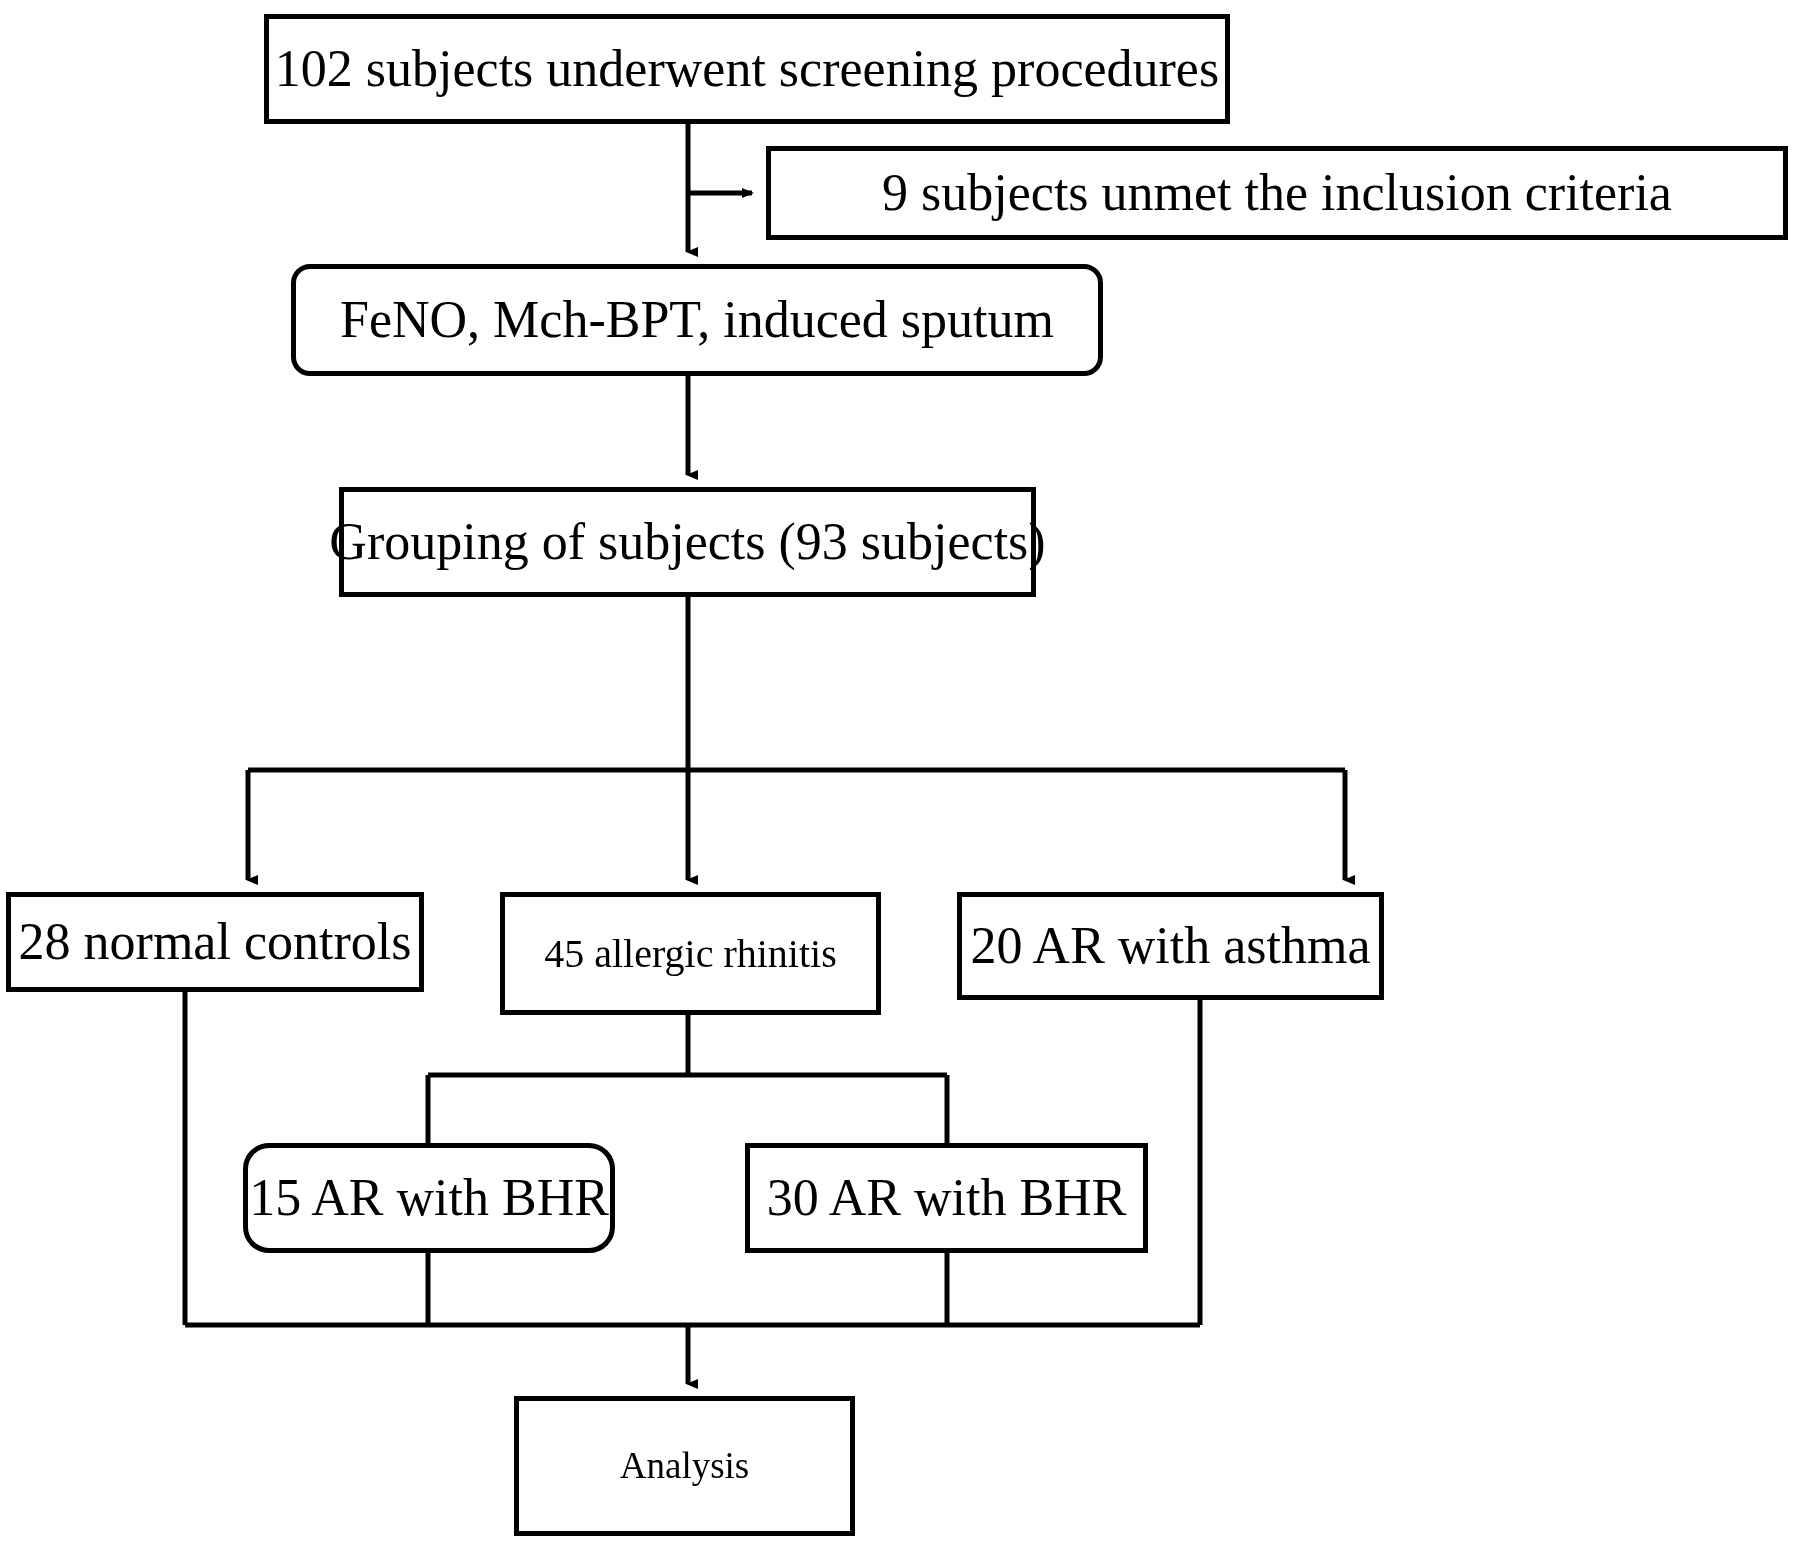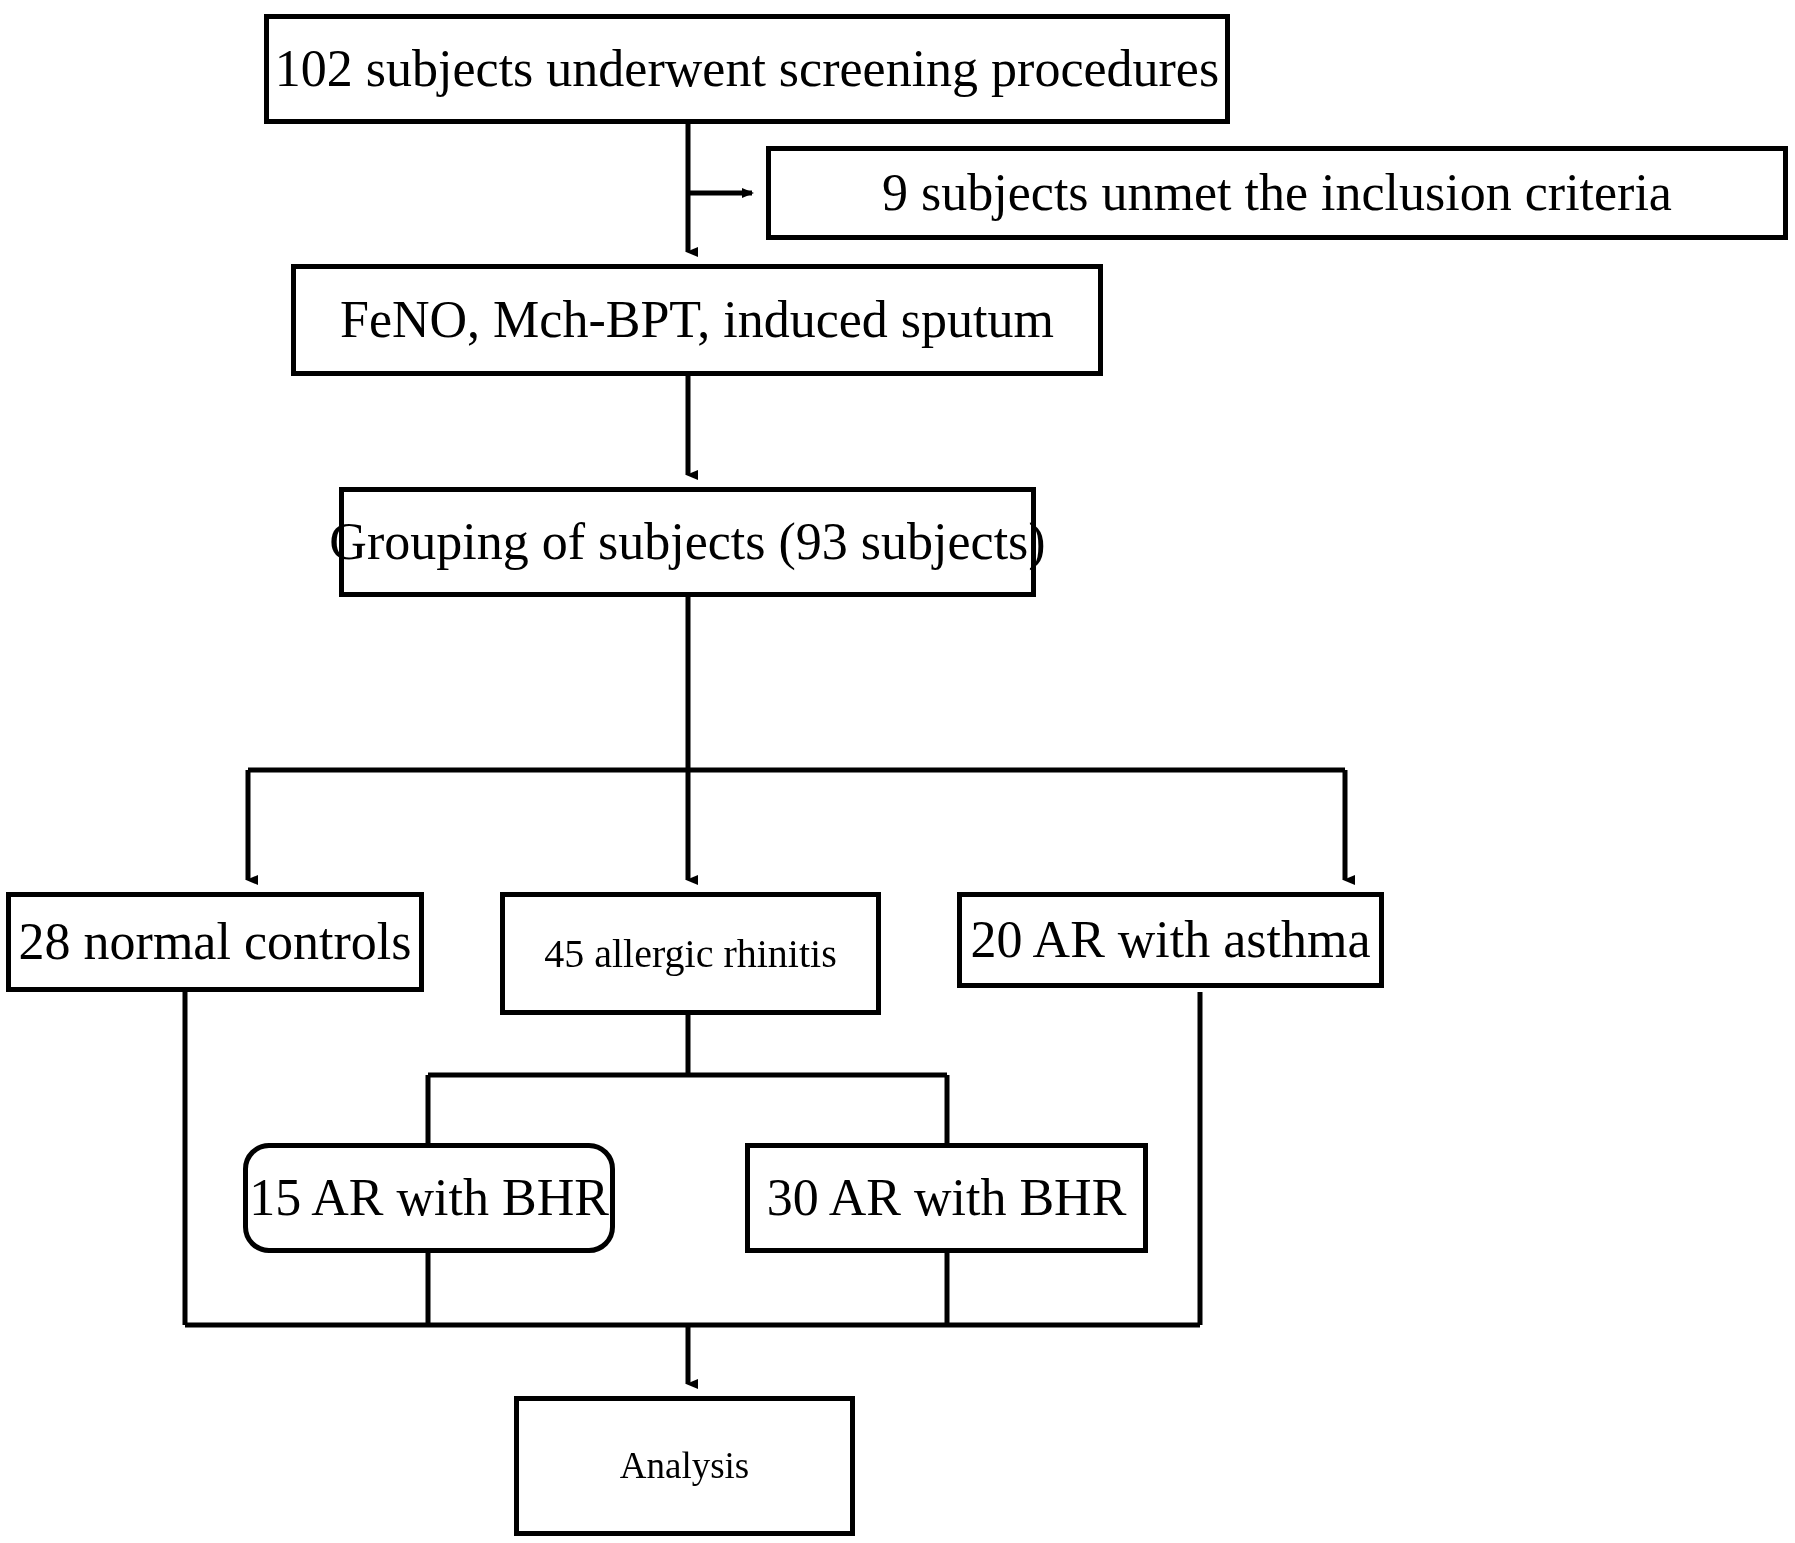--- a/index.html
+++ b/index.html
@@ -38,25 +38,25 @@
     z-index: 3;
   }
   .node .label {
     display: block;
     padding: 0 10px;
     white-space: nowrap;
   }
   
   #n-screening   { left: 248px;  top: 14px;   width: 966px;  height: 110px; font-size: 52px; margin-left: 16px; }
   #n-excluded    { left: 766px;  top: 146px;  width: 1022px; height: 94px;  font-size: 52px; text-align: center; }
-  #n-tests       { left: 291px;  top: 264px;  width: 812px;  height: 112px; font-size: 52px; }
+  #n-tests       { left: 291px;  top: 264px;  width: 812px;  height: 112px; font-size: 52px; border-radius: 19px; }
   #n-grouping    { left: 339px;  top: 487px;  width: 697px;  height: 110px; font-size: 52px; font-family: Liberation Serif, serif; }
   #n-controls    { left: 6px;    top: 892px;  width: 418px;  height: 100px; font-size: 52px; justify-content: center; }
   #n-rhinitis    { left: 500px;  top: 892px;  width: 381px;  height: 123px; font-size: 40px; }
-  #n-asthma      { left: 957px;  top: 892px;  width: 427px;  height: 96px; font-size: 52px; }
+  #n-asthma      { left: 957px;  top: 892px;  width: 427px;  height: 108px; font-size: 52px; }
   #n-bhr15       { left: 243px;  top: 1143px; width: 372px;  height: 110px; font-size: 52px; border-radius: 26px; }
   #n-bhr30       { left: 745px;  top: 1143px; width: 403px;  height: 110px; font-size: 52px; }
   #n-analysis    { left: 514px;  top: 1396px; width: 341px;  height: 140px; font-size: 37px; }
 </style>
 </head>
 <body>
 
 <div id="canvas">
 
   <svg id="svg-layer" viewBox="0 0 1795 1543" xmlns="http://www.w3.org/2000/svg">

